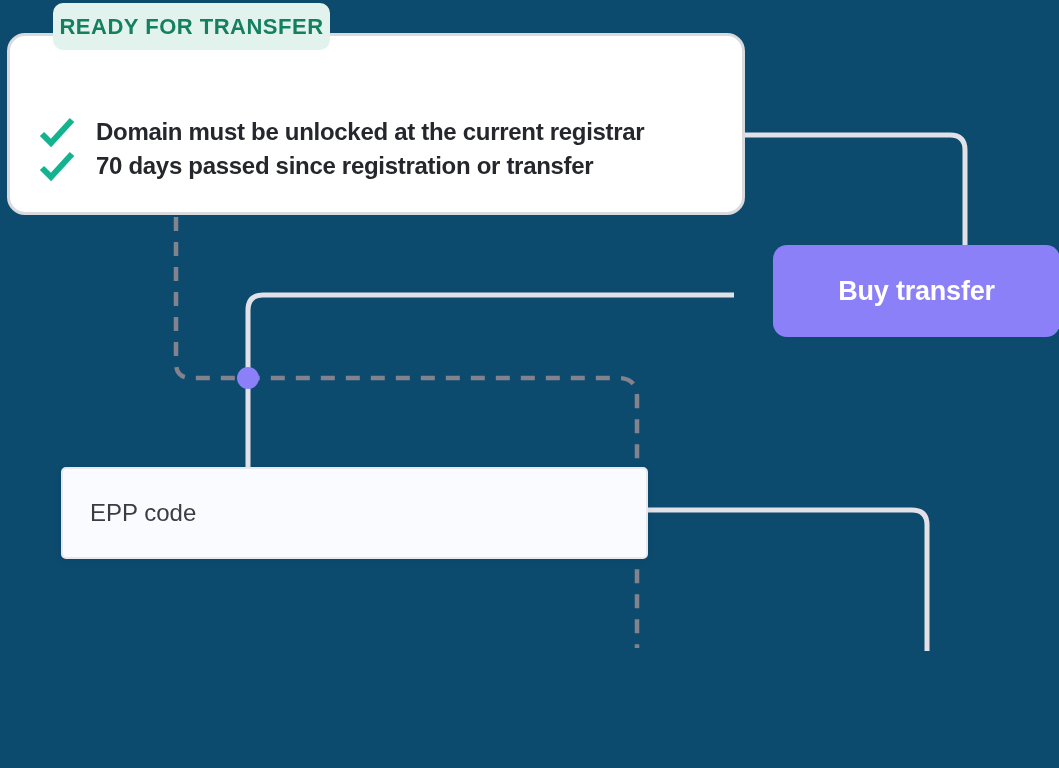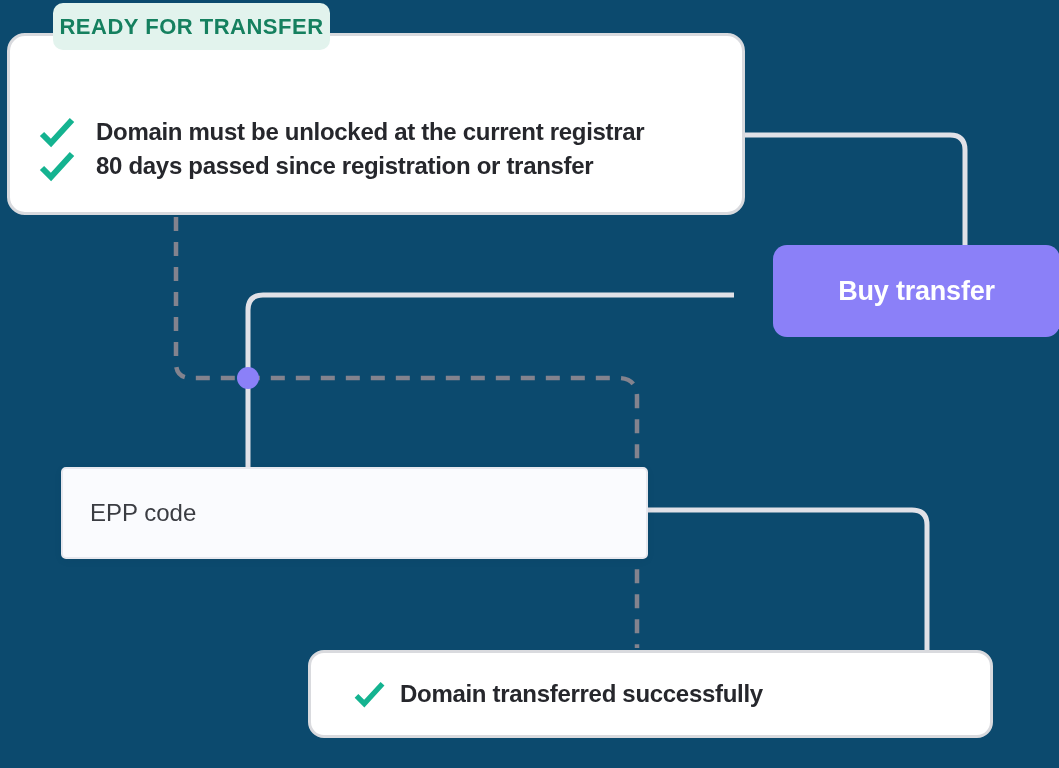--- a/index.html
+++ b/index.html
@@ -206,29 +206,23 @@
     <div class="check-row row-0">
       <svg class="check-icon-svg" viewBox="0 0 38 31">
         <polyline points="4,17 13,26 34,3"></polyline>
       </svg>
       <span class="check-text">Domain must be unlocked at the current registrar</span>
     </div>
     <div class="check-row row-1">
       <svg class="check-icon-svg" viewBox="0 0 38 31">
         <polyline points="4,17 13,26 34,3"></polyline>
       </svg>
-      <span class="check-text">80 days passed since registration or transfer</span>
+      <span class="check-text">70 days passed since registration or transfer</span>
     </div>
   </div>
 
   <button class="buy-button">Buy transfer</button>
 
   <input class="epp-input" type="text" placeholder="EPP code" style="">
 
 
-  <div class="success-box">
-    <svg class="check-icon-svg" viewBox="0 0 38 31">
-      <polyline points="4,17 13,26 34,3"></polyline>
-    </svg>
-    <span class="check-text">Domain transferred successfully</span>
-  </div>
 
 </div>
 
 </body></html>

